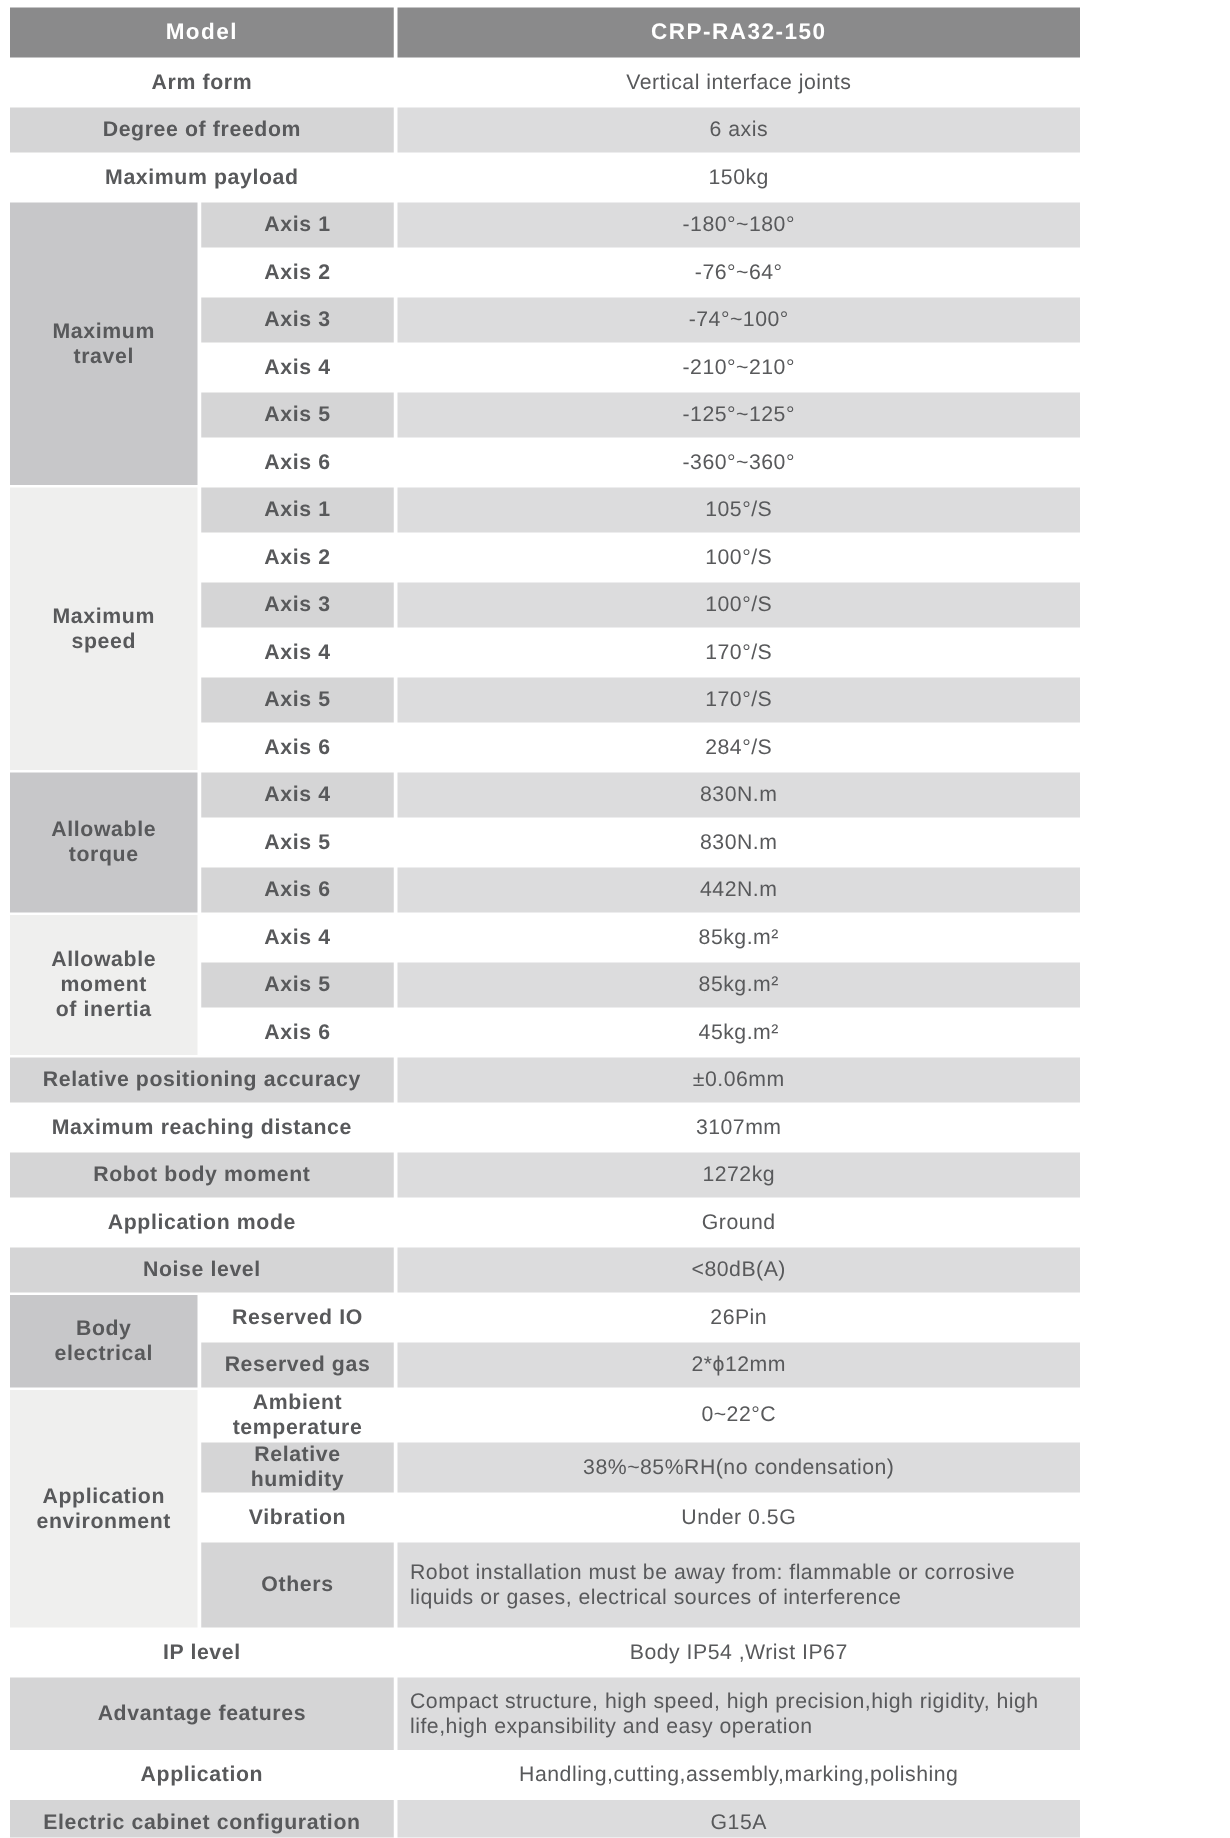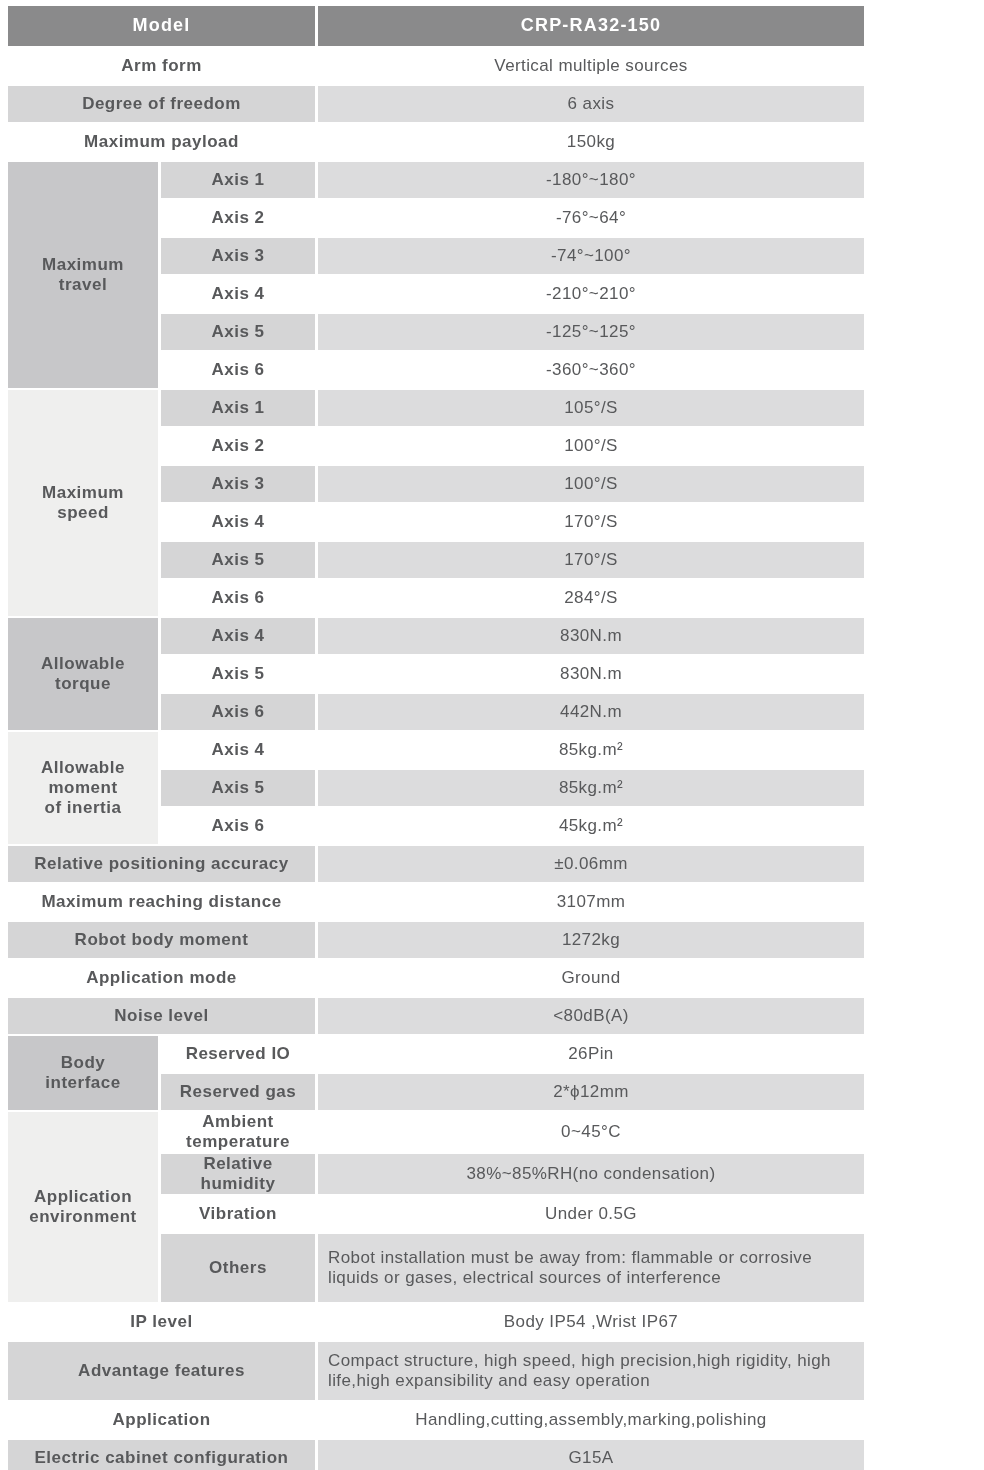--- a/index.html
+++ b/index.html
@@ -72,21 +72,21 @@
   </colgroup>
   <thead>
     <tr class="hd">
       <th class="hd" colspan="2">Model</th>
       <th class="hd">CRP-RA32-150</th>
     </tr>
   </thead>
   <tbody>
       <tr>
         <td colspan="2" class="lab">Arm form</td>
-        <td class="val">Vertical multiple sources</td>
+        <td class="val">Vertical interface joints</td>
       </tr>
       <tr>
         <td colspan="2" class="lab gl">Degree of freedom</td>
         <td class="val gv">6 axis</td>
       </tr>
       <tr>
         <td colspan="2" class="lab">Maximum payload</td>
         <td class="val">150kg</td>
       </tr>
       <tr>
@@ -185,34 +185,34 @@
       <tr>
         <td colspan="2" class="lab">Application mode</td>
         <td class="val">Ground</td>
       </tr>
       <tr>
         <td colspan="2" class="lab gl">Noise level</td>
         <td class="val gv">&lt;80dB(A)</td>
       </tr>
       <tr>
         <td rowspan="2" class="sec sec-medium">Body
-interface</td>
+electrical</td>
         <td class="sub">Reserved IO</td>
         <td class="val">26Pin</td>
       </tr>
       <tr>
         <td class="sub gl">Reserved gas</td>
         <td class="val gv">2*ϕ12mm</td>
       </tr>
       <tr>
         <td rowspan="4" class="sec sec-light">Application
 environment</td>
         <td class="sub">Ambient
 temperature</td>
-        <td class="val">0~45°C</td>
+        <td class="val">0~22°C</td>
       </tr>
       <tr>
         <td class="sub gl">Relative
 humidity</td>
         <td class="val gv">38%~85%RH(no condensation)</td>
       </tr>
       <tr>
         <td class="sub">Vibration</td>
         <td class="val">Under 0.5G</td>
       </tr>

